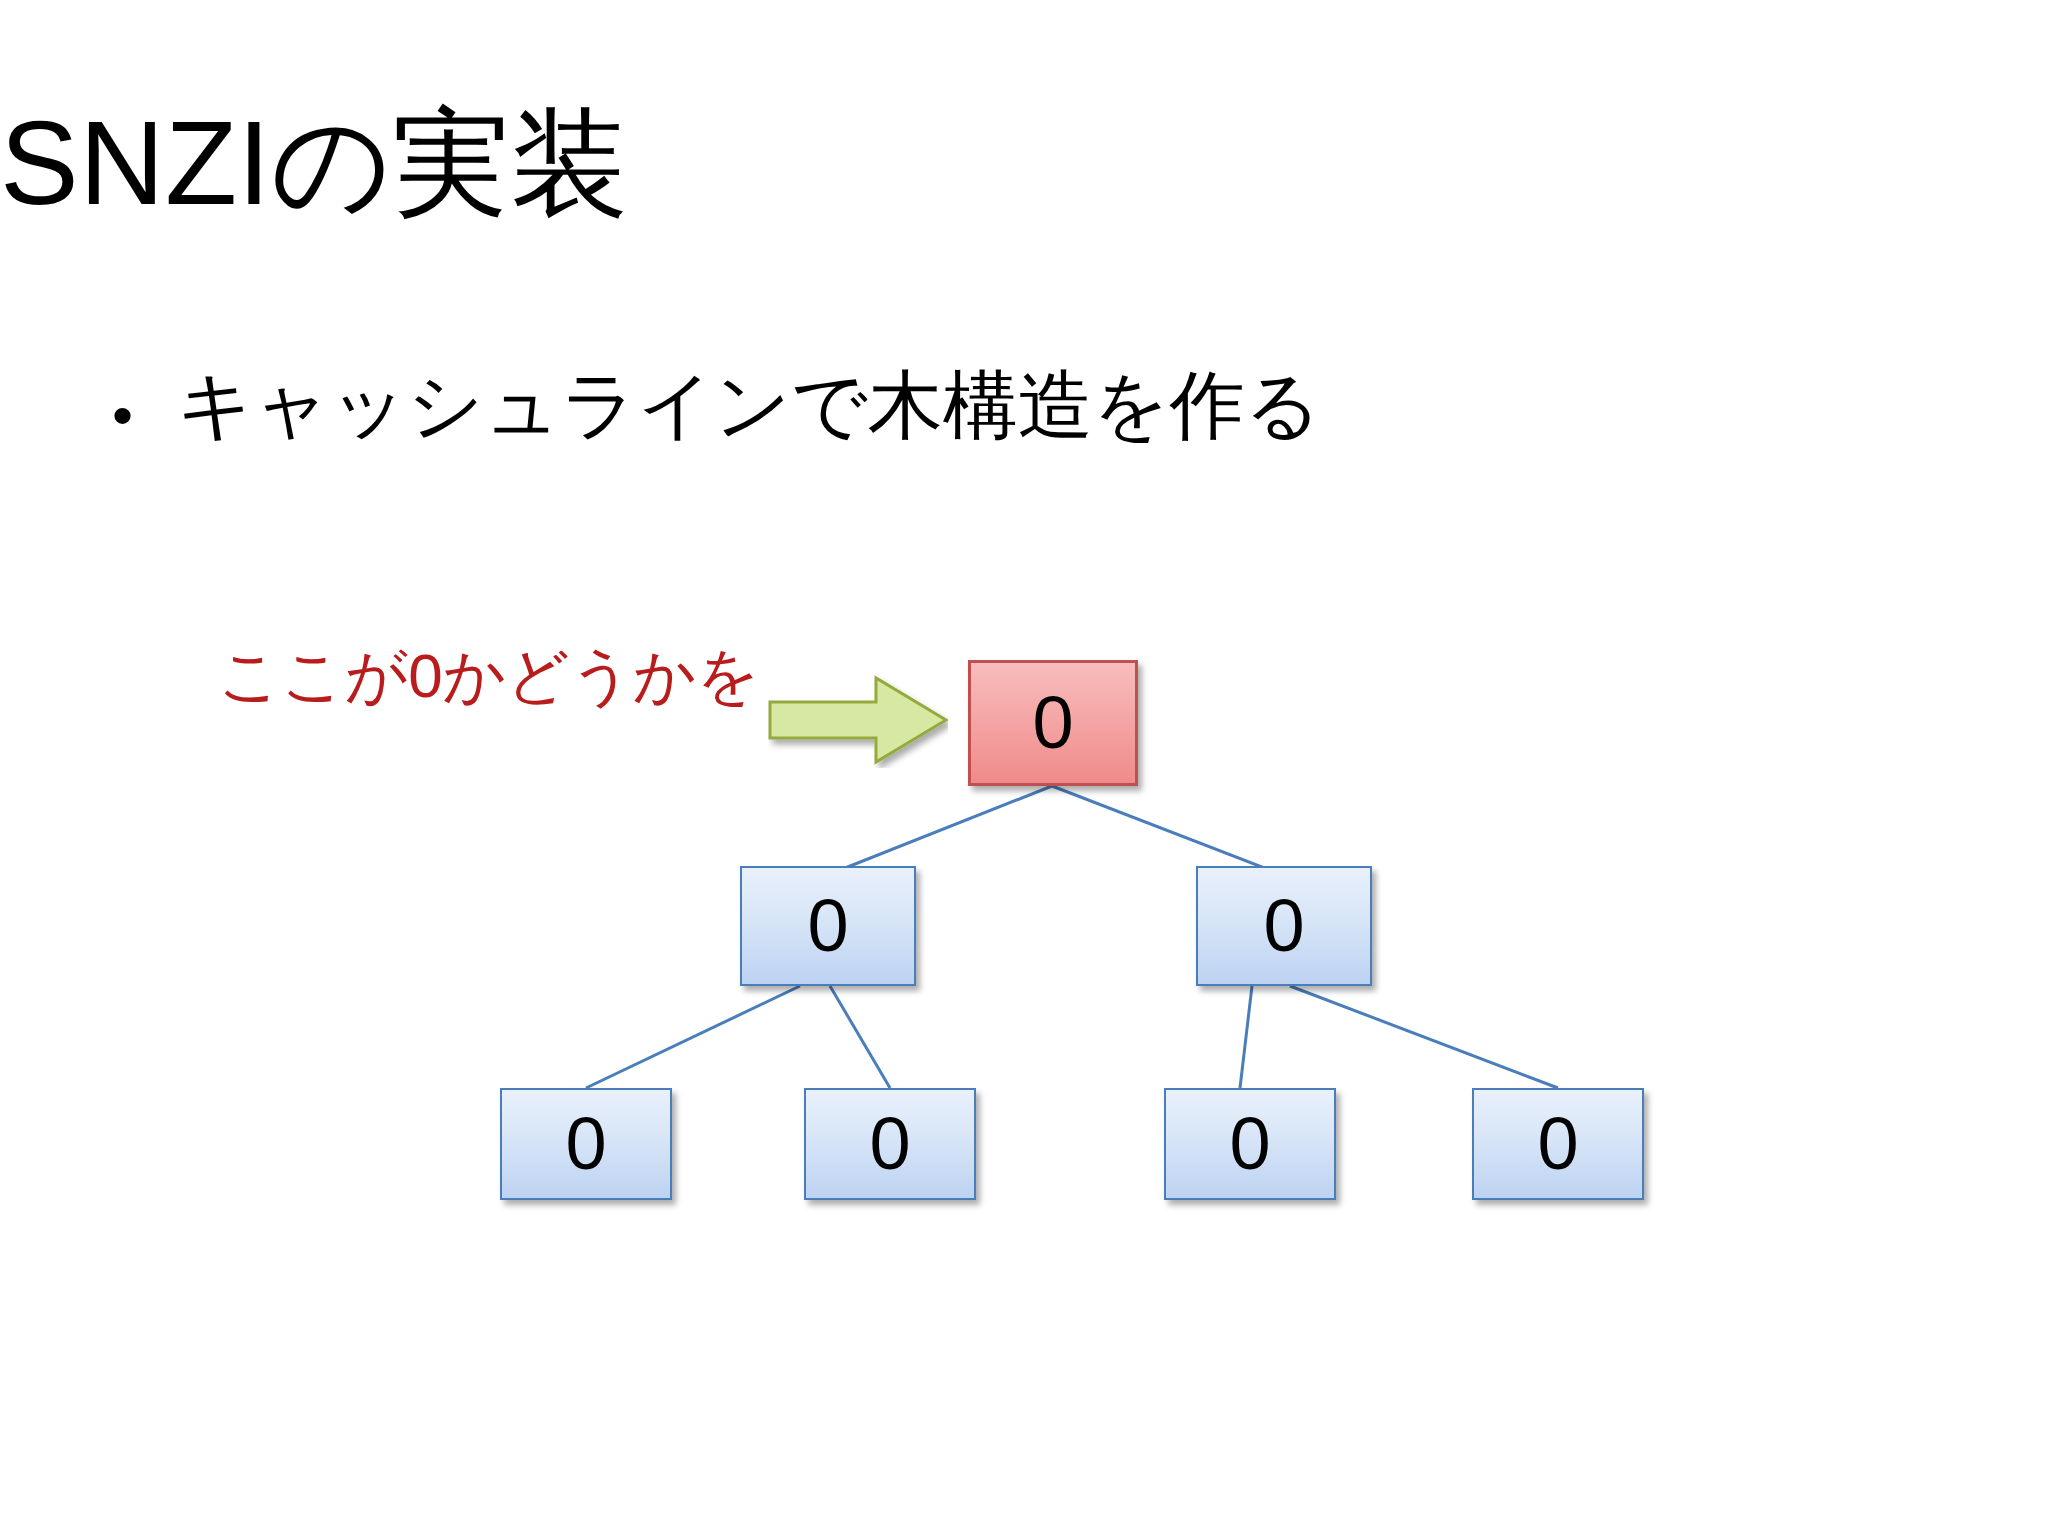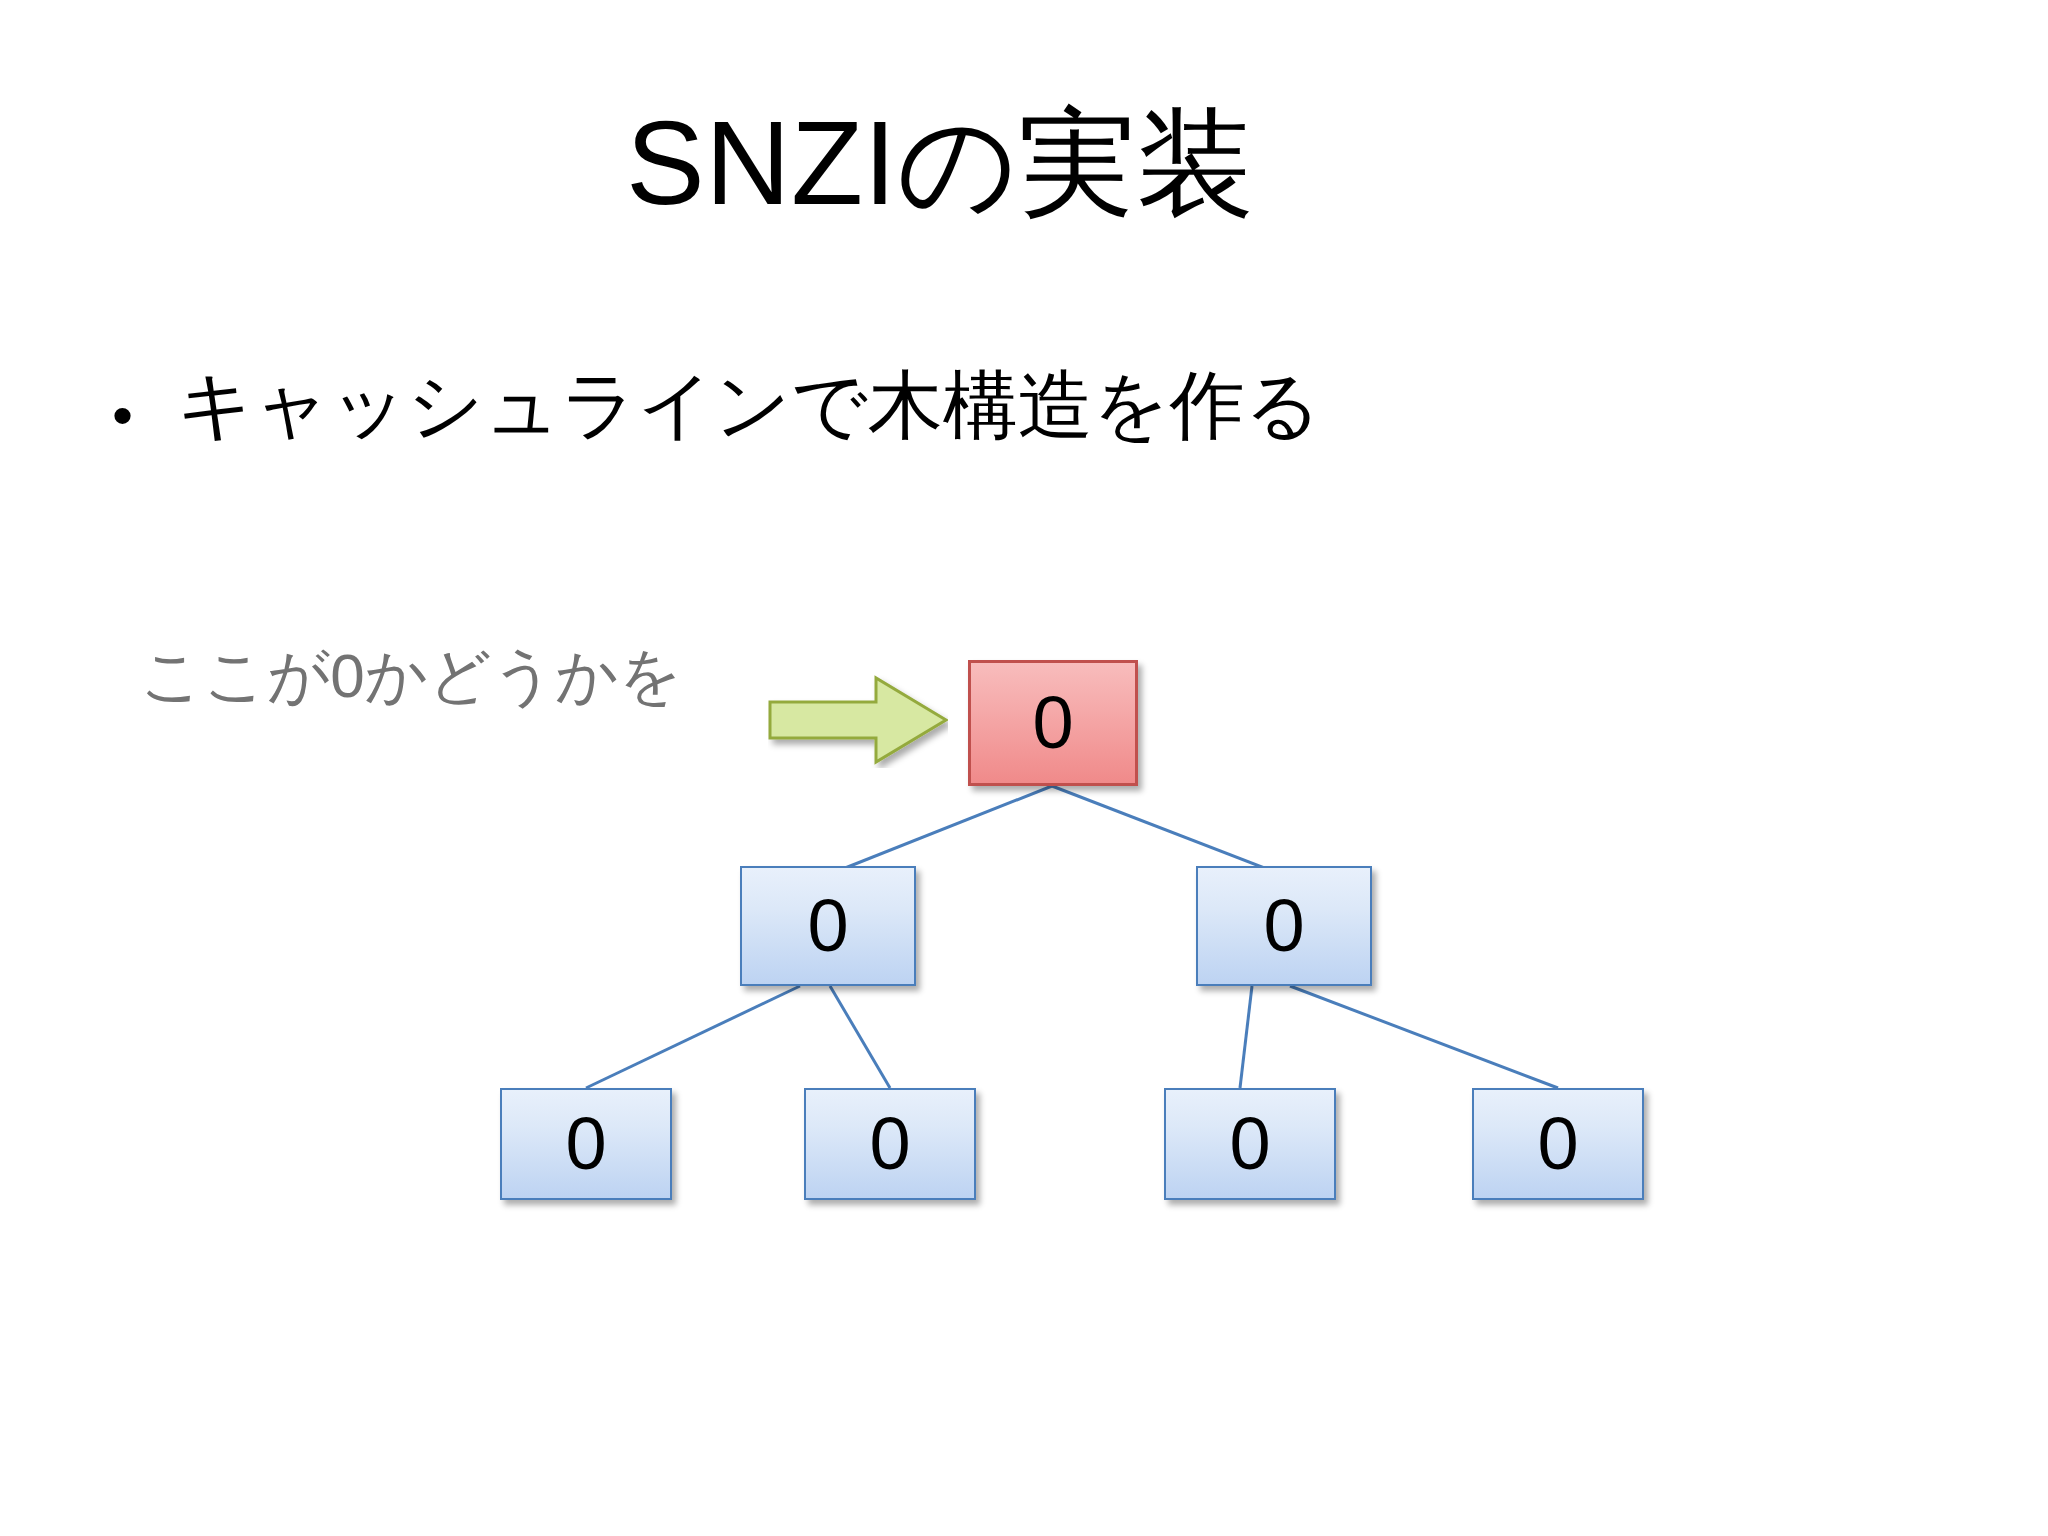--- a/index.html
+++ b/index.html
@@ -15,21 +15,21 @@
     font-family: "Liberation Sans", "DejaVu Sans", sans-serif;
     color: #000000;
   }
 
   
   #slide-title {
     position: absolute;
     left: 0;
     top: 96px;
     width: 1881px;
-    text-align: center;
+    text-align: left;
     font-size: 118px;
     line-height: 1.15;
     font-weight: 400;
     letter-spacing: 0.5px;
     color: #000000;
     white-space: nowrap;
   }
 
   
   #bullet-row {
@@ -54,24 +54,24 @@
     white-space: nowrap;
     margin-left: 8px;
   }
 
   
   #annotation {
     position: absolute;
     left: 140px;
     top: 638px;
     width: 620px;
-    text-align: left;
+    text-align: right;
     font-size: 62px;
     line-height: 1.22;
-    color: #737373;
+    color: #b91c1c;
   }
   #annotation div { white-space: nowrap; }
 
   
   #arrow-shape {
     position: absolute;
     left: 768px;
     top: 672px;
     width: 180px;
     height: 96px;

